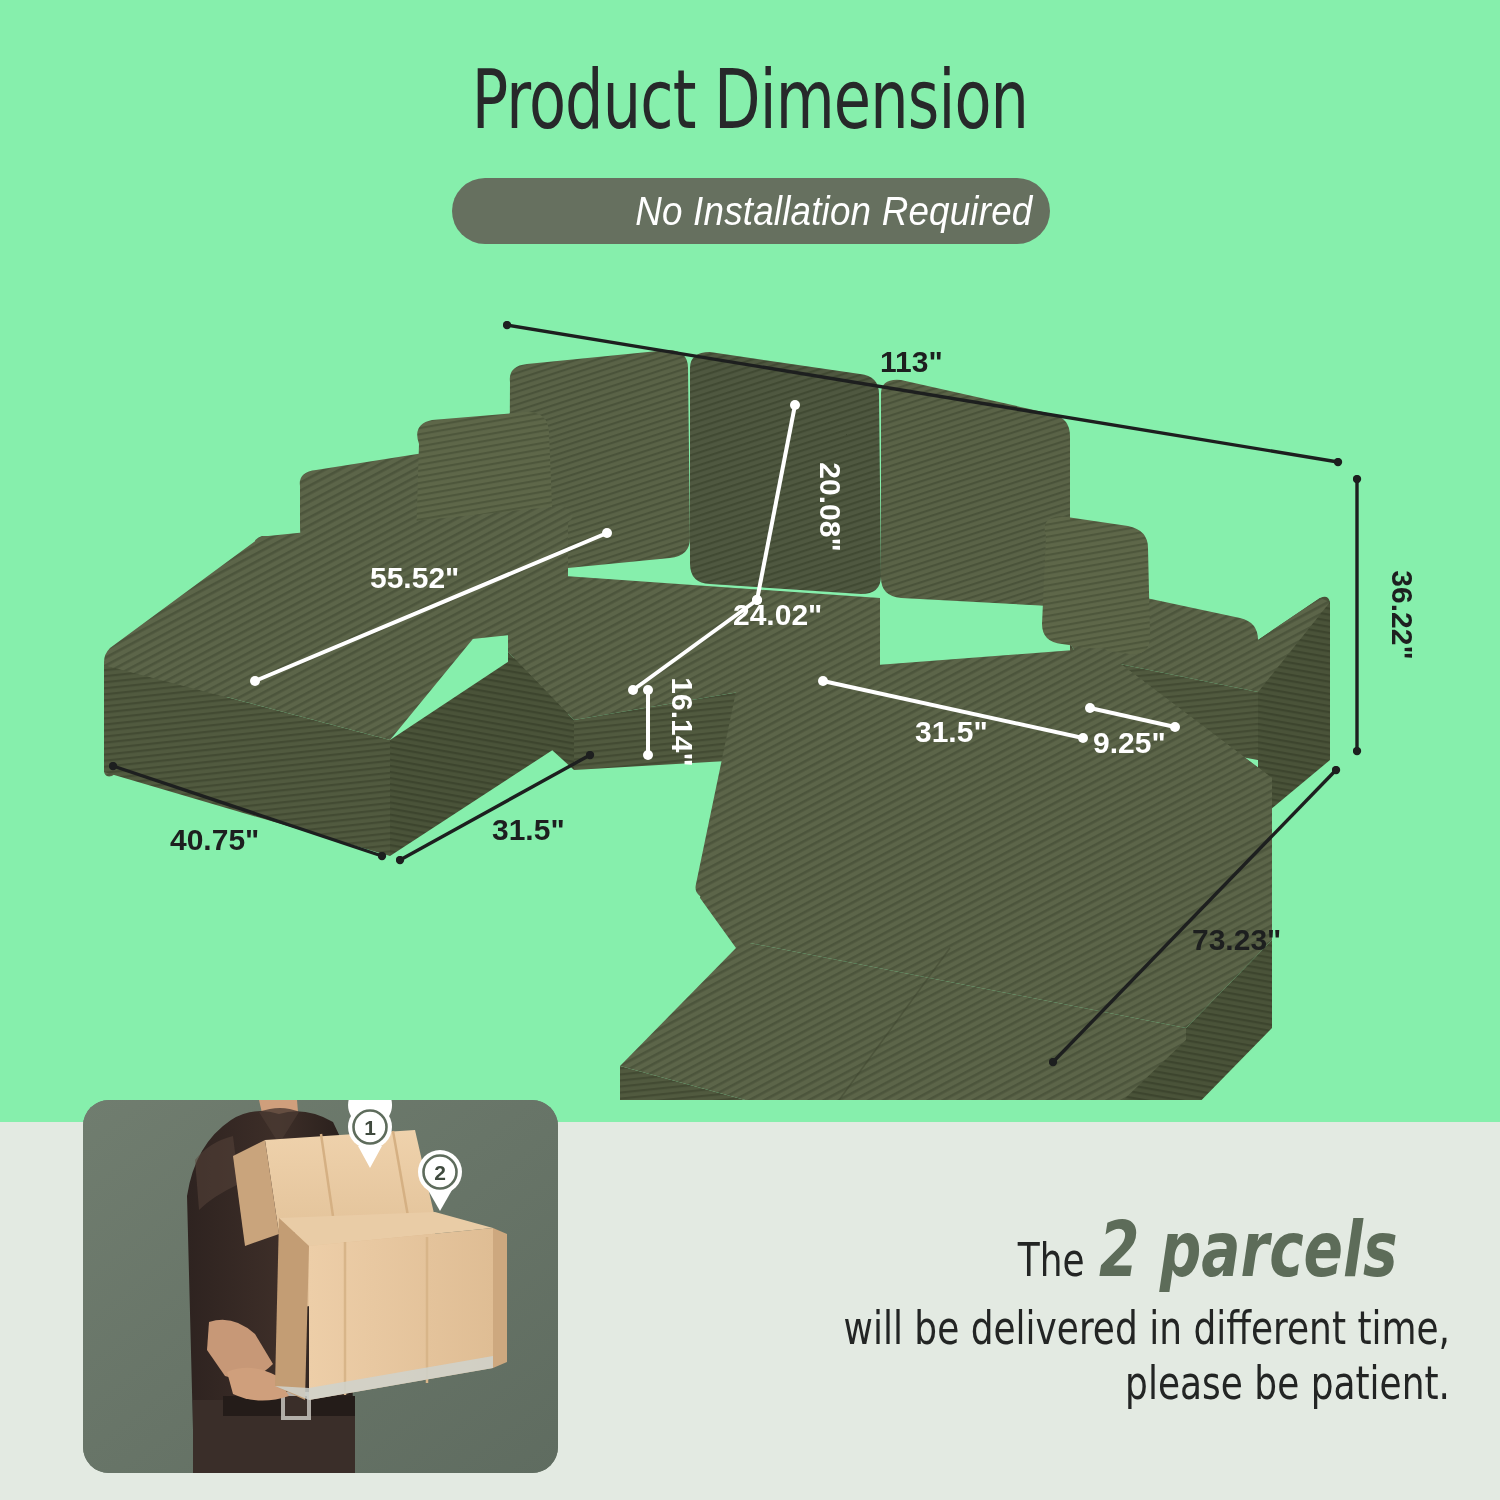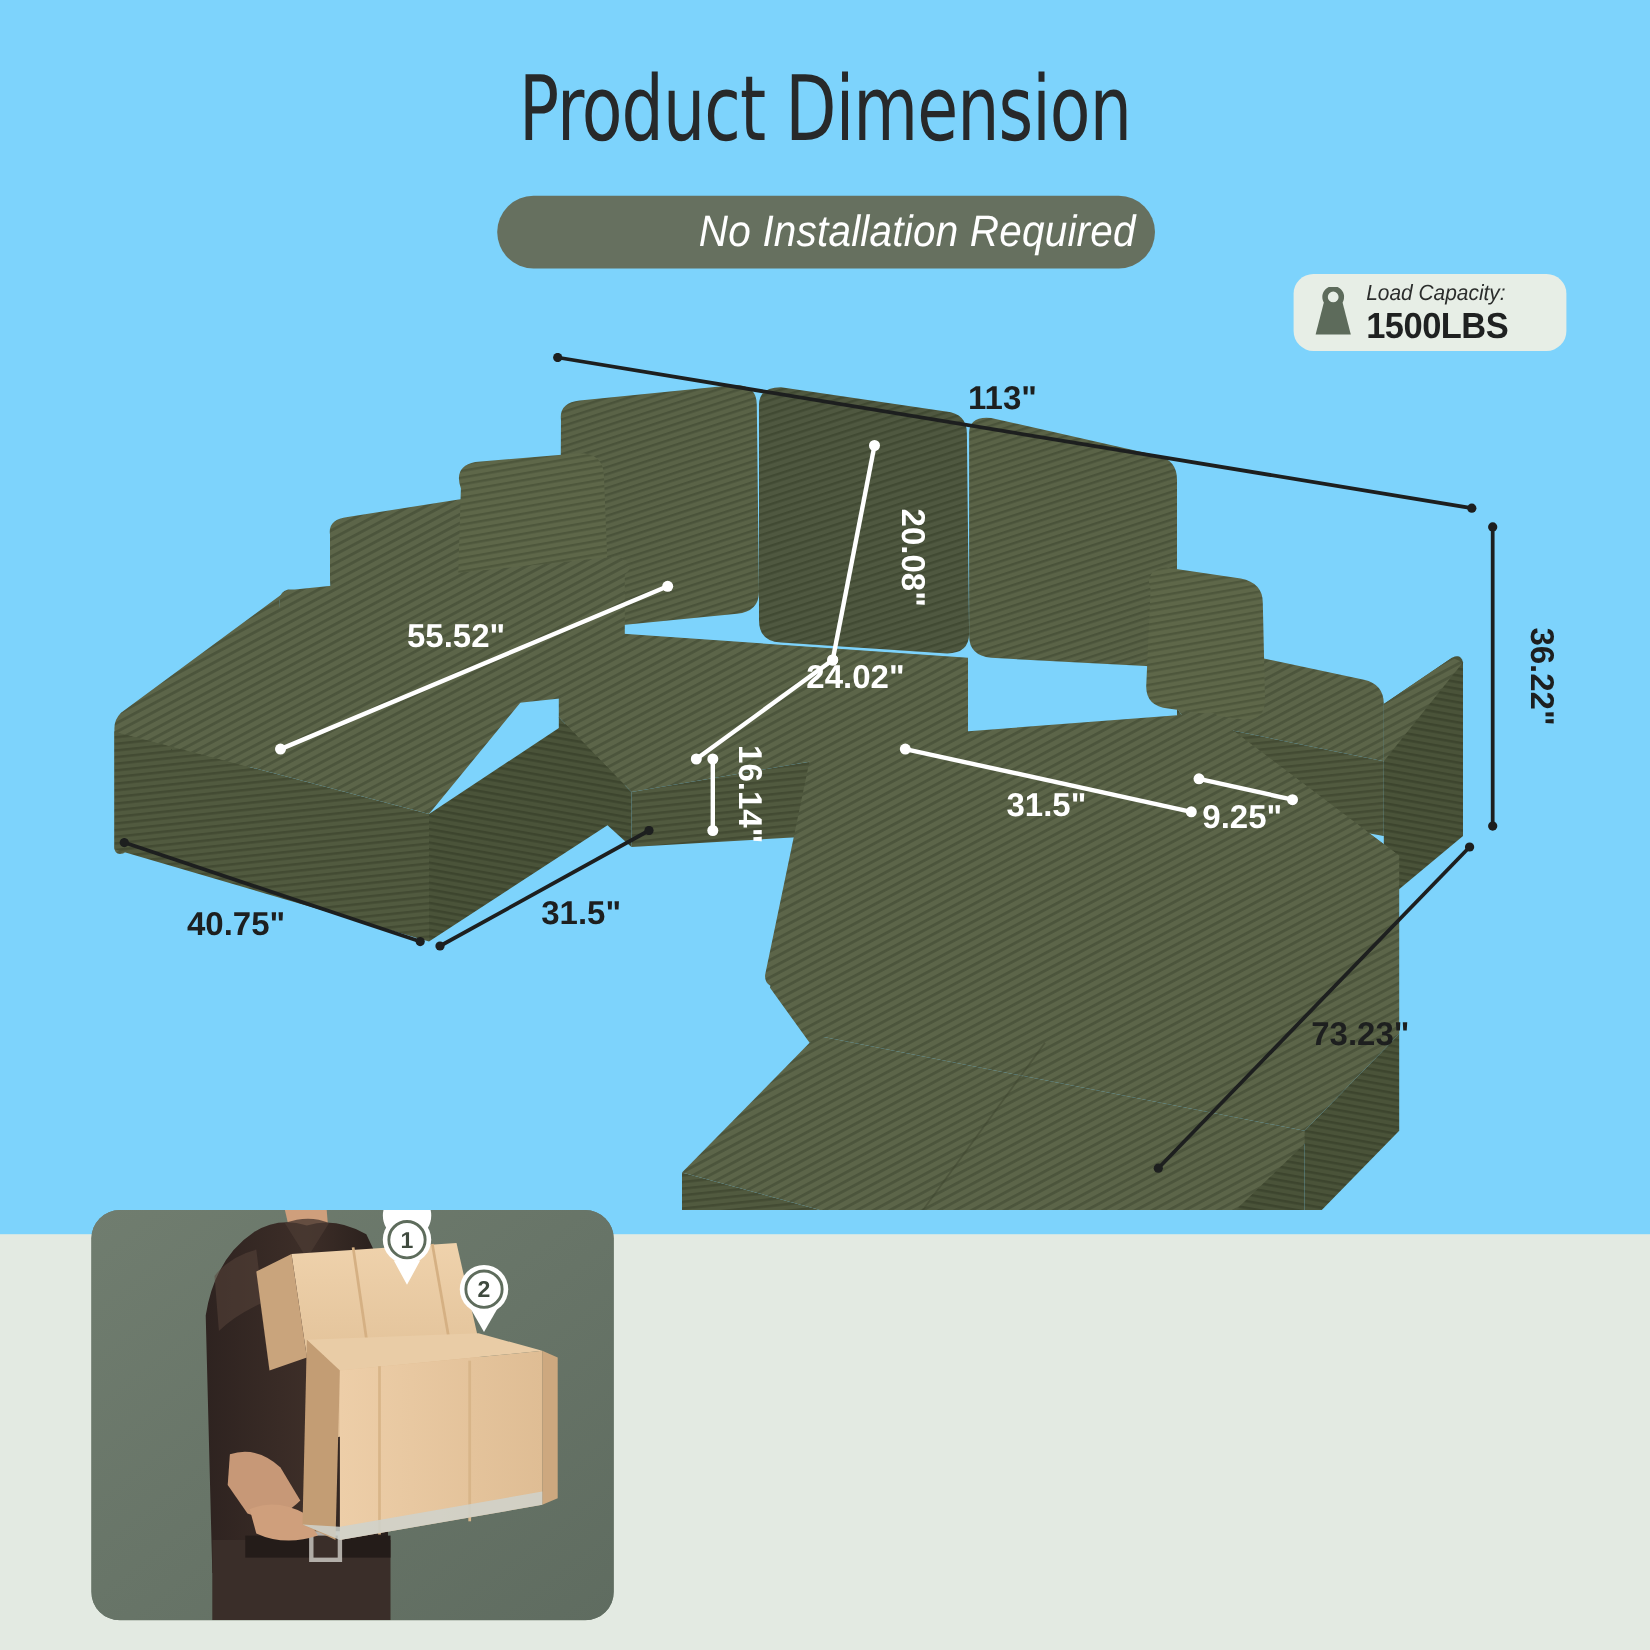--- a/index.html
+++ b/index.html
@@ -10,21 +10,21 @@
     width: 1500px;
     height: 1500px;
     font-family: "Liberation Sans", sans-serif;
     background: #f4f4f3;
     overflow: hidden;
   }
   #page {
     position: relative;
     width: 1500px;
     height: 1500px;
-    background: #7dd3fc;
+    background: #86efac;
   }
 
   
   #page-title {
     position: absolute;
     left: 0;
     top: 52px;
     width: 1500px;
     text-align: center;
     font-size: 82px;
@@ -193,30 +193,20 @@
 <body>
 
 <div id="page">
 
   <div id="page-title">Product Dimension</div>
 
   <div id="badge-no-install">
     <span class="lbl">No Installation Required</span>
   </div>
 
-  <div id="load-capacity">
-    <svg id="weight-icon" viewBox="0 0 44 46">
-      <circle cx="22" cy="9" r="7.4" fill="none" stroke="#5d6b5b" stroke-width="5"></circle>
-      <path d="M13.5 14 L30.5 14 L38 43 L6 43 Z" fill="#5d6b5b"></path>
-    </svg>
-    <div class="txtwrap">
-      <span class="cap-label">Load Capacity:</span>
-      <span class="cap-value">1500LBS</span>
-    </div>
-  </div>
 
   <div id="sofa-illustration">
     <svg width="1500" height="800" viewBox="0 0 1500 800" xmlns="http://www.w3.org/2000/svg">
       <defs>
 
         <pattern id="cordTop" width="7" height="7" patternUnits="userSpaceOnUse" patternTransform="rotate(62)">
           <rect width="7" height="7" fill="#5c6549"></rect>
           <rect width="2.6" height="7" fill="#4c553c"></rect>
         </pattern>
         <pattern id="cordFrontL" width="6" height="6" patternUnits="userSpaceOnUse" patternTransform="rotate(84)">
@@ -458,14 +448,21 @@
       </g>
       <g>
         <path d="M357 111 L345 90 L369 90 Z" fill="#ffffff"></path>
         <circle cx="357" cy="72" r="22" fill="#ffffff"></circle>
         <circle cx="357" cy="72" r="16.5" fill="none" stroke="#5e6c5c" stroke-width="2.6"></circle>
         <text x="357" y="79.5" text-anchor="middle" font-family="Liberation Sans, sans-serif" font-size="21" font-weight="600" fill="#3f4a3e">2</text>
       </g>
     </svg>
   </div>
 
+  <div id="parcel-text">
+    <div id="parcel-line1">
+      <span id="parcel-the">The</span><span id="parcel-count">2 parcels</span>
+    </div>
+    <div class="parcel-sub">will be delivered in different time,</div>
+    <div class="parcel-sub">please be patient.</div>
+  </div>
 
 </div>
 
 </body></html>

